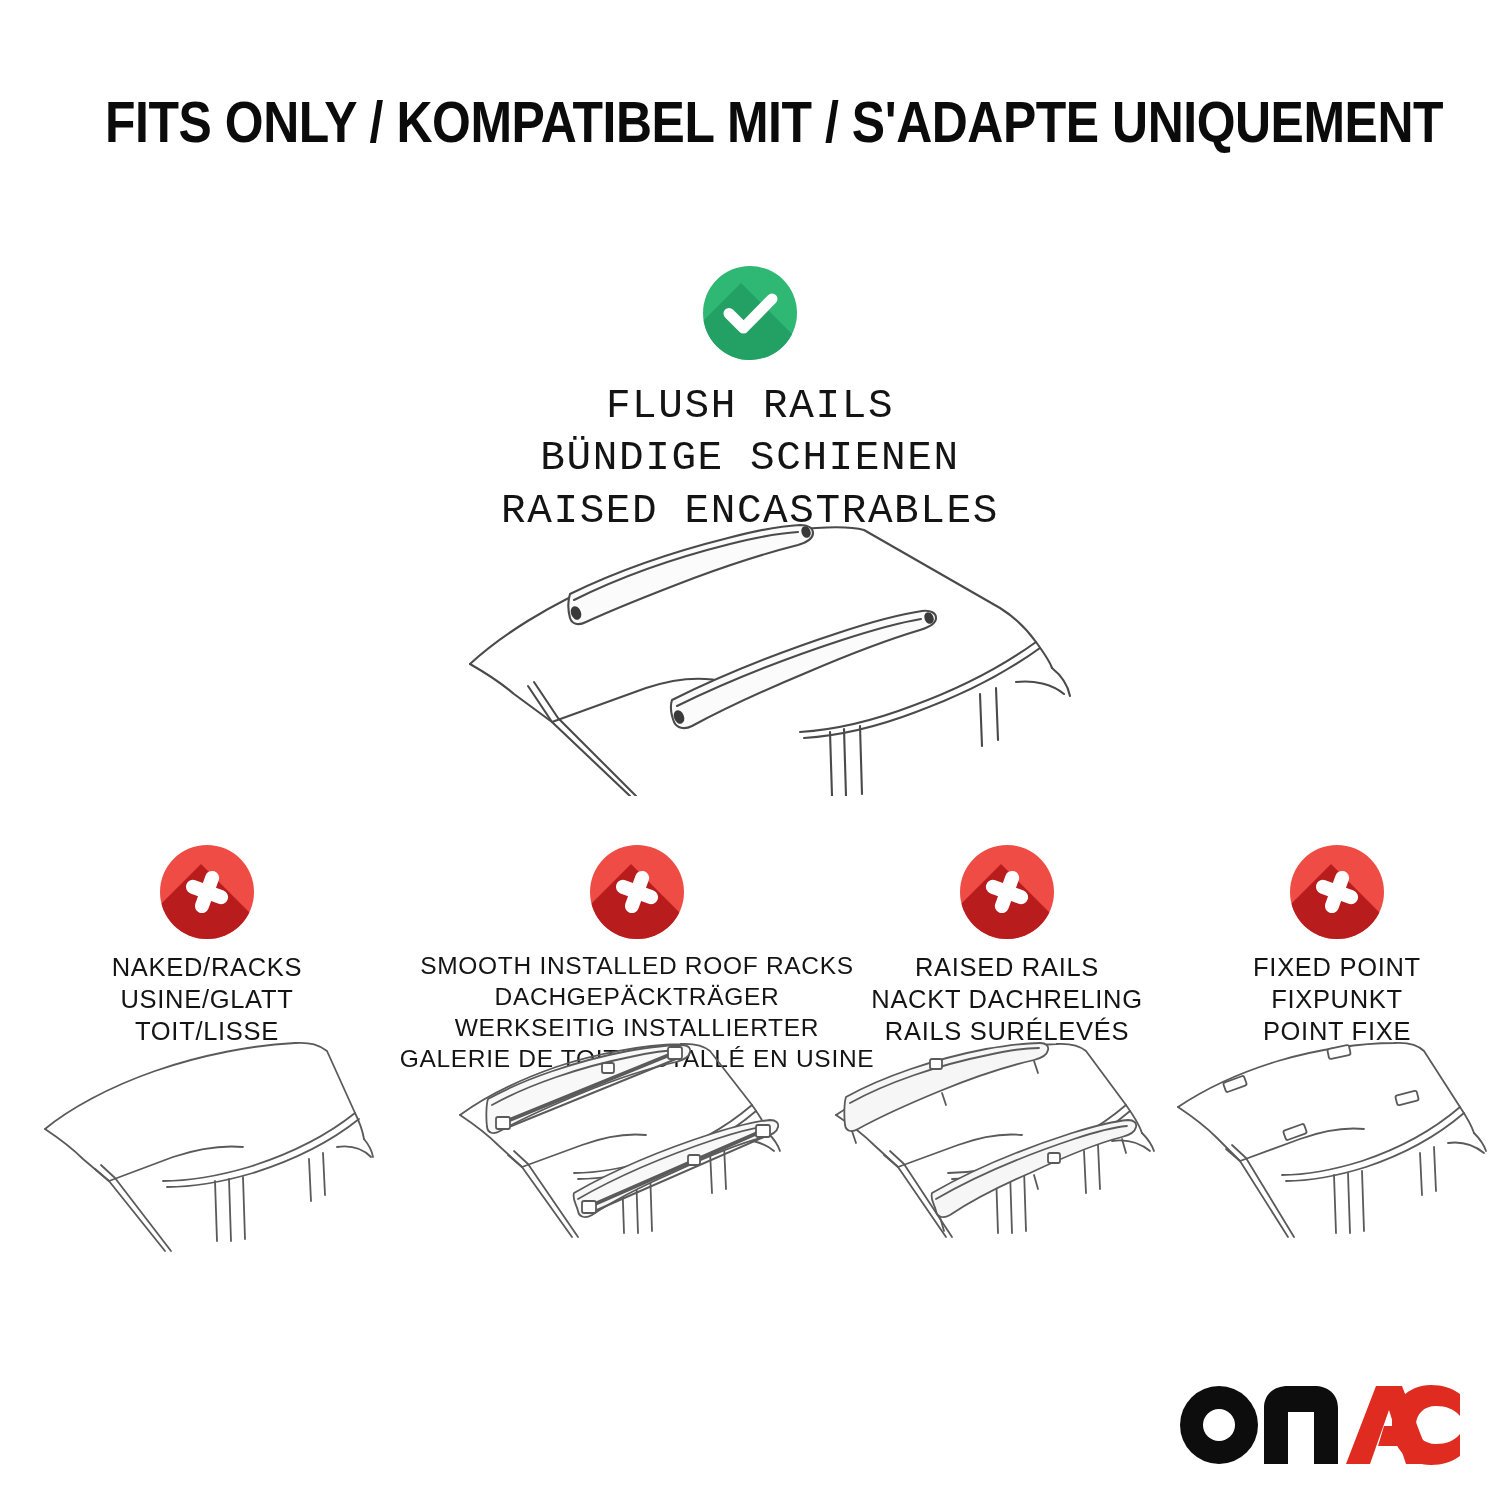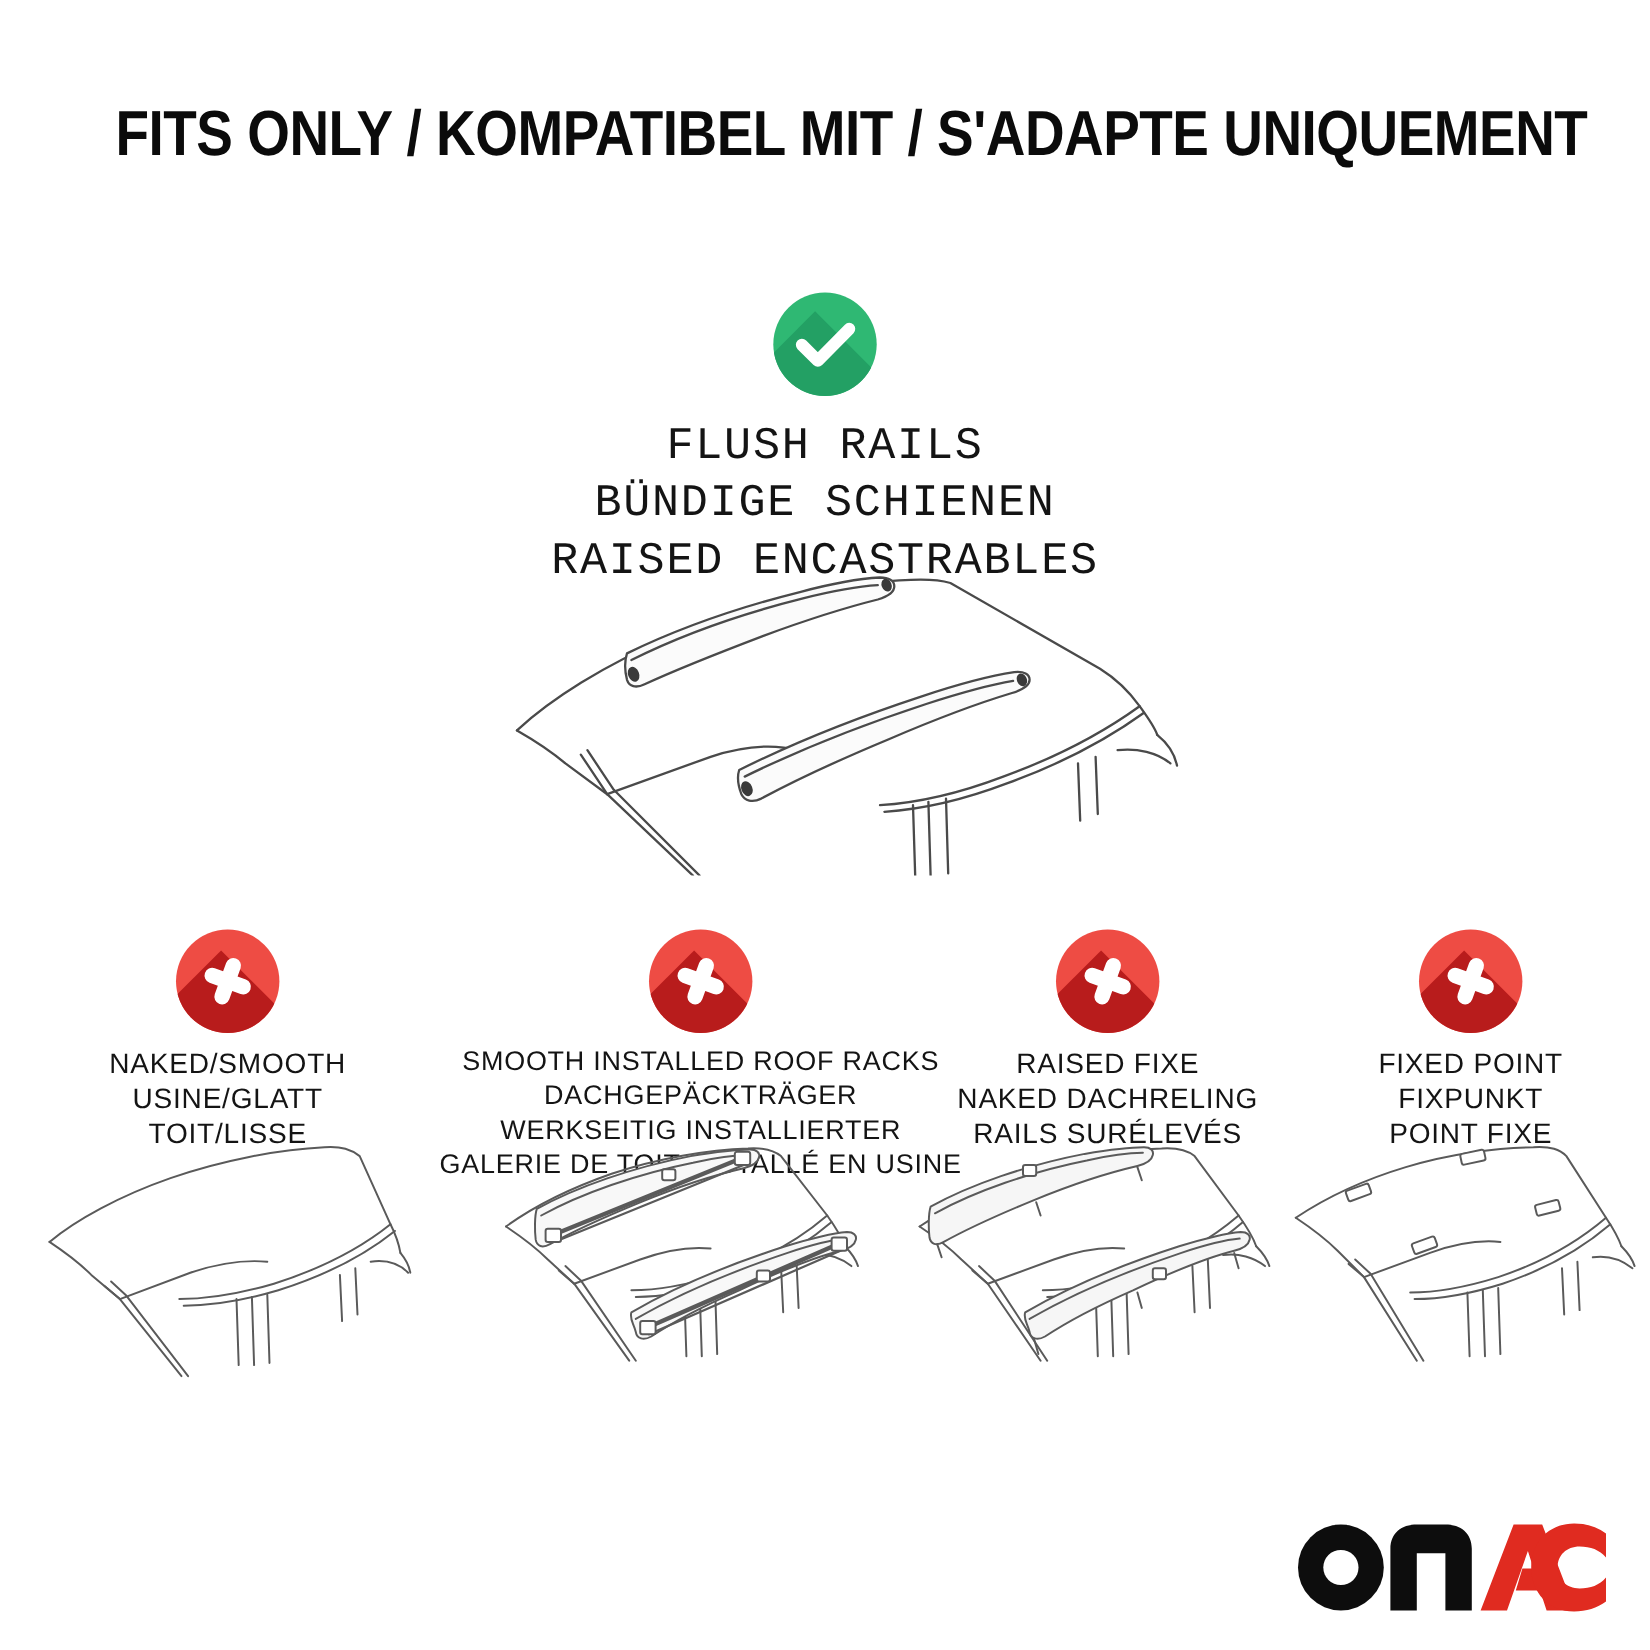--- a/index.html
+++ b/index.html
@@ -246,21 +246,21 @@
           <svg viewBox="0 0 94 94" xmlns="http://www.w3.org/2000/svg">
             <g transform="rotate(20 47 47)">
               <rect x="25" y="40" width="44" height="14" rx="7" fill="#ffffff"></rect>
               <rect x="40" y="25" width="14" height="44" rx="7" fill="#ffffff"></rect>
             </g>
           </svg>
         </div>
       </div>
     </div>
     <div class="col-label">
-      <div>NAKED/SMOOTH</div>
+      <div>NAKED/RACKS</div>
       <div>USINE/GLATT</div>
       <div>TOIT/LISSE</div>
     </div>
     <div class="col-art">
       <svg viewBox="0 0 340 220" xmlns="http://www.w3.org/2000/svg">
         <g fill="none" stroke="#5a5a5a" stroke-width="1.8" stroke-linecap="round" stroke-linejoin="round">
           <path d="M8 88 C32 68 72 46 118 30 C164 14 216 4 258 2
                    C274 1 282 4 290 10 L318 72 C324 84 326 92 327 98"></path>
           <path d="M8 88 C20 96 34 106 46 118 L72 140"></path>
           <path d="M58 128 L72 140 L128 210"></path>
@@ -358,22 +358,22 @@
           <svg viewBox="0 0 94 94" xmlns="http://www.w3.org/2000/svg">
             <g transform="rotate(20 47 47)">
               <rect x="25" y="40" width="44" height="14" rx="7" fill="#ffffff"></rect>
               <rect x="40" y="25" width="14" height="44" rx="7" fill="#ffffff"></rect>
             </g>
           </svg>
         </div>
       </div>
     </div>
     <div class="col-label">
-      <div>RAISED FIXE</div>
-      <div>NAKED DACHRELING</div>
+      <div>RAISED RAILS</div>
+      <div>NACKT DACHRELING</div>
       <div>RAILS SURÉLEVÉS</div>
     </div>
     <div class="col-art">
       <svg viewBox="0 0 370 220" xmlns="http://www.w3.org/2000/svg">
         <g fill="none" stroke="#5a5a5a" stroke-width="1.8" stroke-linecap="round" stroke-linejoin="round">
 
           <path d="M14 74 C38 58 74 40 114 26 C156 12 200 4 234 3
                    C250 2 258 5 264 10 L304 64 C314 78 318 86 320 92"></path>
           <path d="M14 74 C26 82 40 92 52 104 L76 126"></path>
           <path d="M62 114 L76 126 L124 196"></path>

